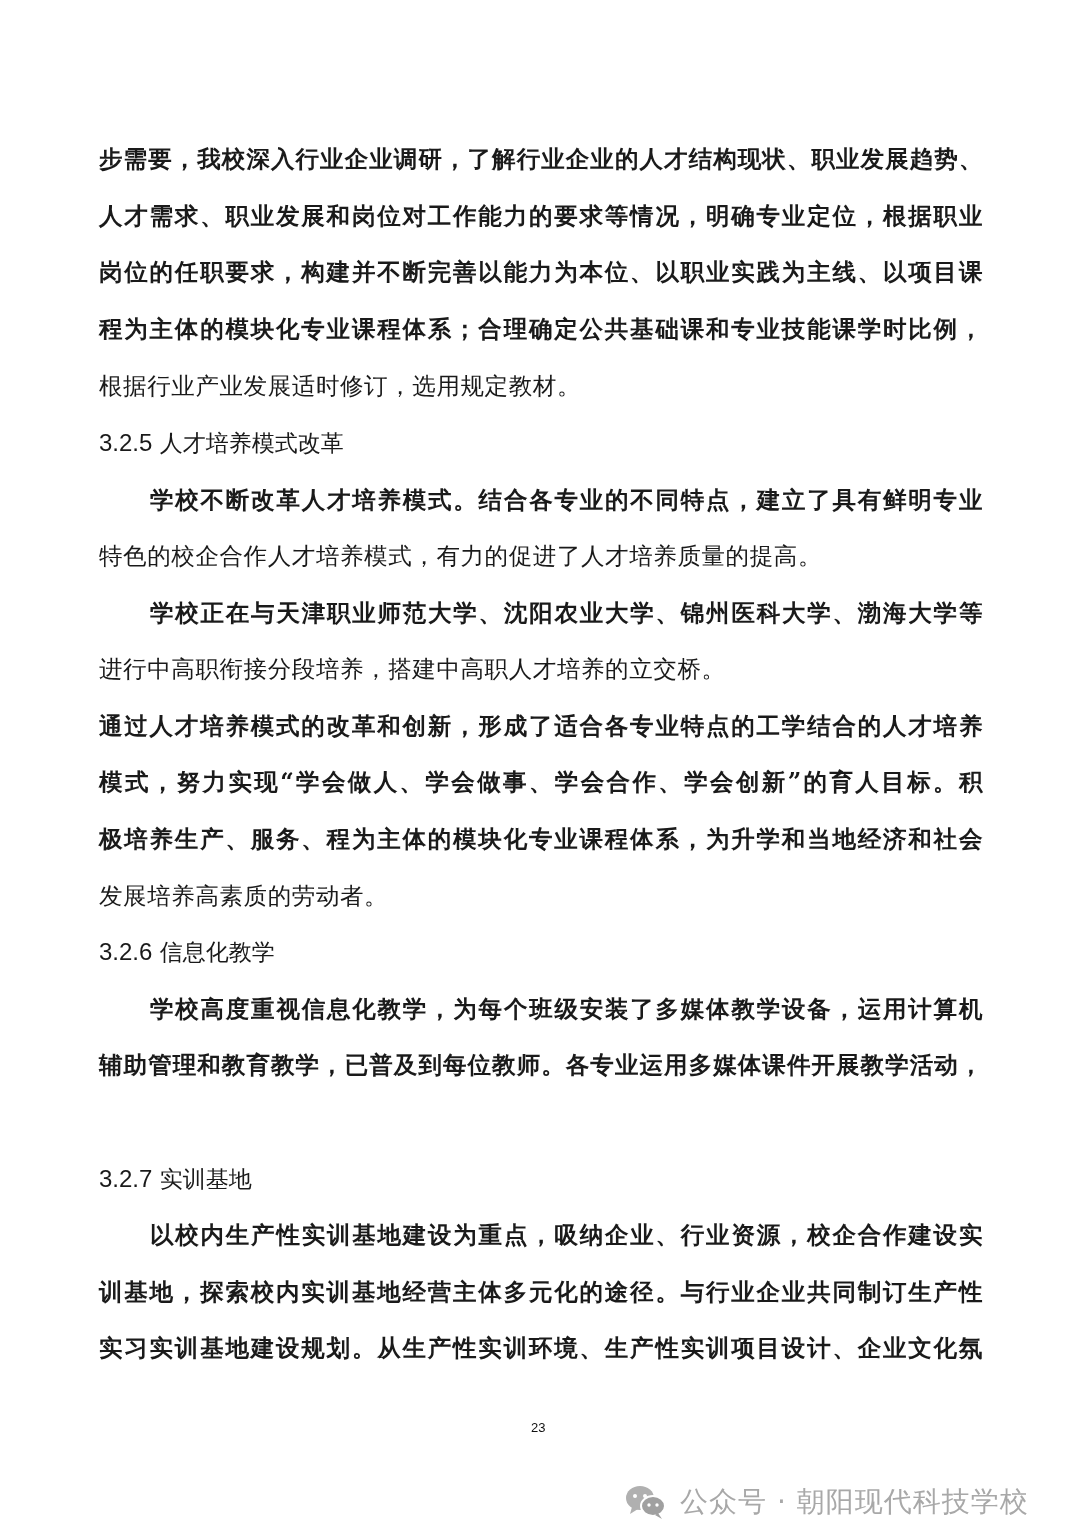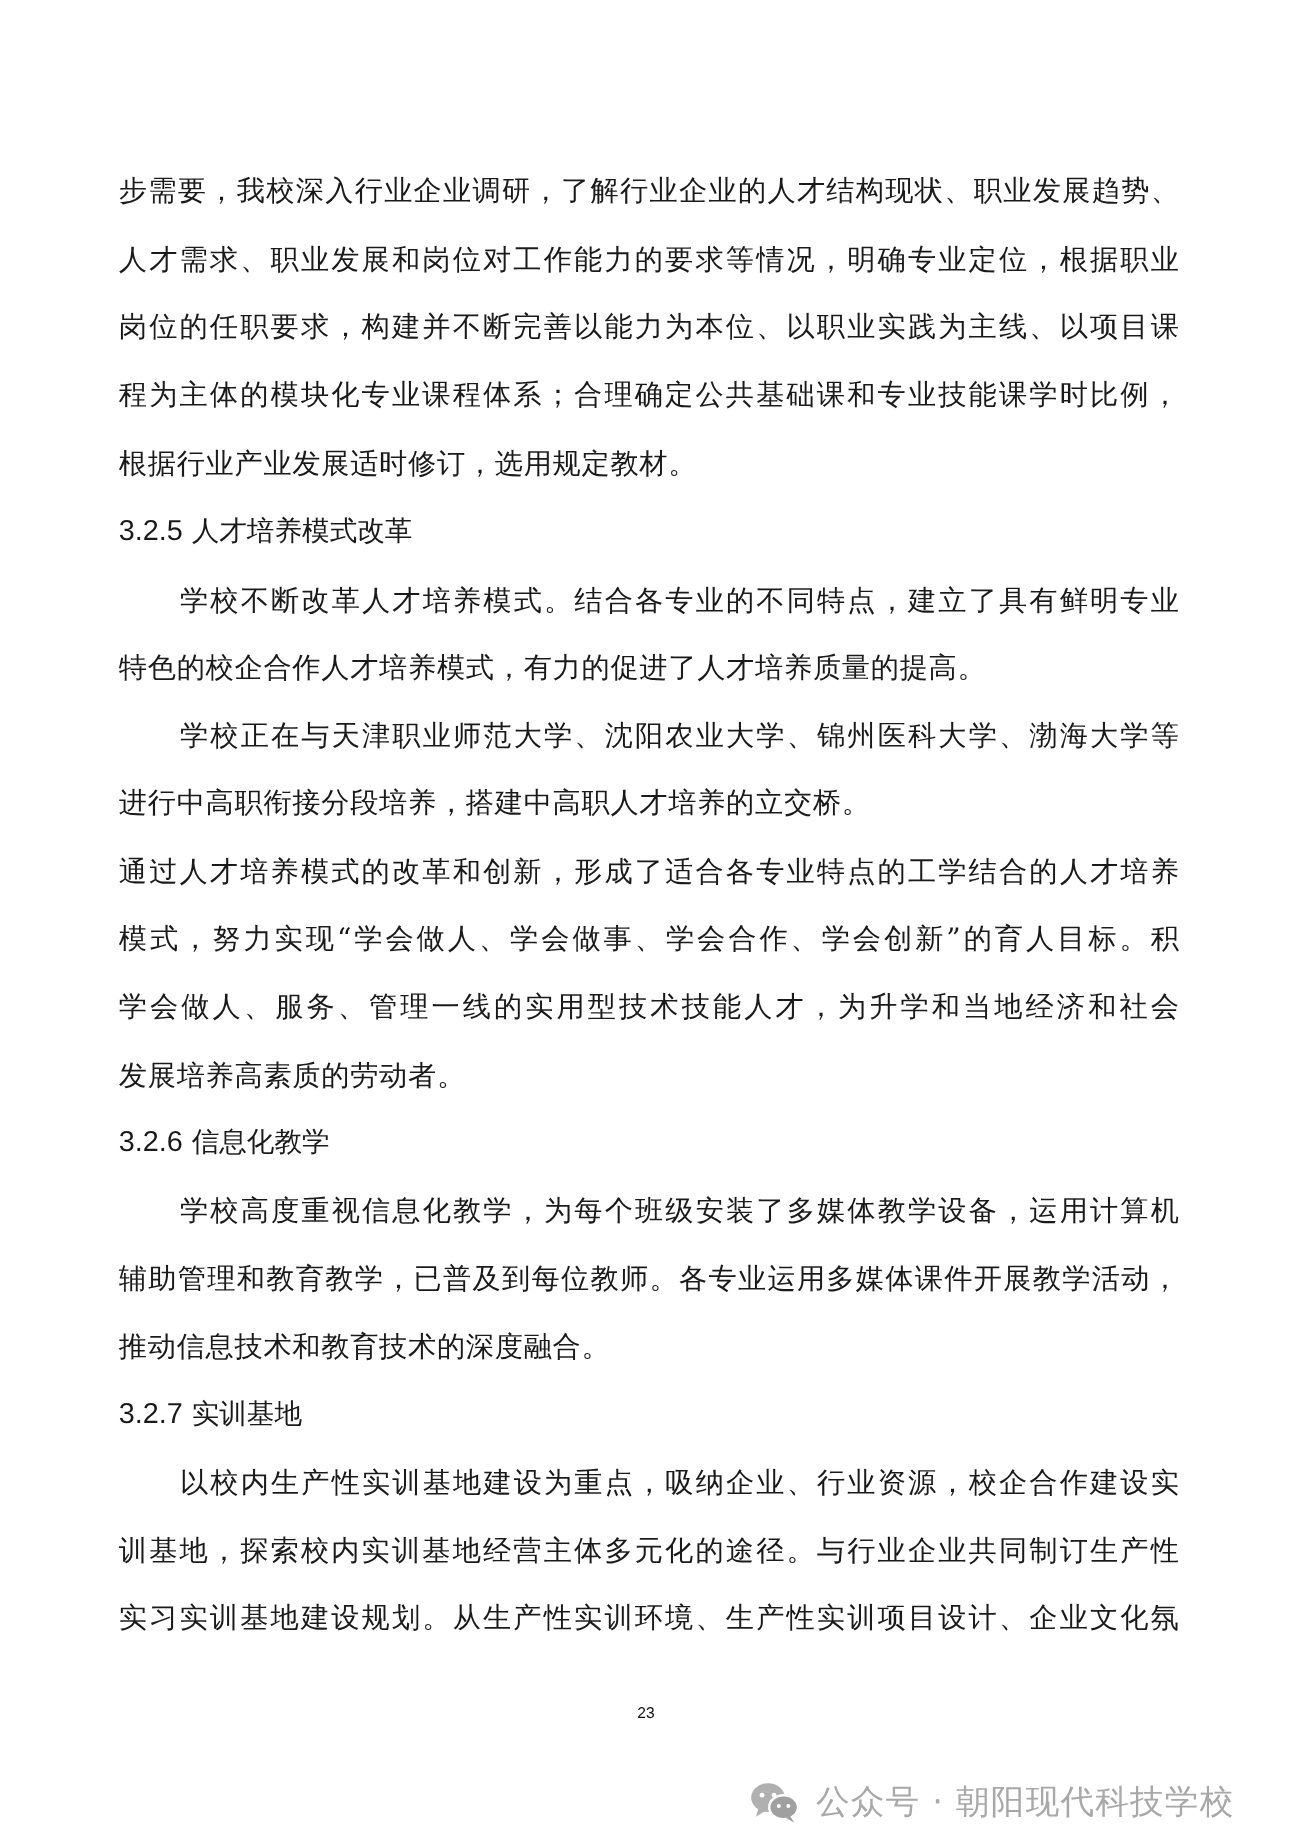--- a/index.html
+++ b/index.html
@@ -1,19 +1,19 @@
 <!DOCTYPE html>
 <html><head>
 <meta charset="utf-8">
 <style>
   html, body { margin: 0; padding: 0; background: #ffffff; }
   body { width: 1080px; height: 1527px; position: relative; overflow: hidden; font-family: "DejaVu Serif", "Liberation Serif", serif; color: #1a1a1a; }
   .page { position: absolute; left: 0; top: 0; width: 1080px; height: 1527px; }
   .line { position: absolute; left: 99px; width: 884px; font-size: 23.5px; line-height: 32px; white-space: nowrap; letter-spacing: 0.6px; }
-  .line.just { text-align-last: justify; text-align: justify; }
+  .line.just { text-align-last: justify; text-align: justify; font-weight: bold; }
   .indent { padding-left: 51px; width: 833px; }
   .heading { position: absolute; left: 99px; font-size: 23px; line-height: 32px; white-space: nowrap; }
   .heading .num { font-family: "Liberation Sans", sans-serif; font-size: 24px; }
   .pagenum { position: absolute; left: 531px; top: 1420px; font-family: "Liberation Sans", sans-serif; font-size: 13px; color: #111; text-align: center; }
   .watermark { position: absolute; left: 624px; top: 1462px; height: 40px; display: flex; align-items: center; color: #a8a8a8; font-family: "DejaVu Sans", sans-serif; font-size: 28px; letter-spacing: 1px; margin-top: 20px; }
   .wm-icon { width: 44px; height: 36px; position: relative; margin-right: 12px; }
 </style>
 </head>
 <body>
 
@@ -28,30 +28,29 @@
   <div class="heading" style="top:427px">
     <span class="num">3.2.5</span>
     <span>人才培养模式改革</span>
   </div>
   <div class="line" style="top:540px">特色的校企合作人才培养模式，有力的促进了人才培养质量的提高。</div>
   <div class="line just indent" style="top:484px">学校不断改革人才培养模式。结合各专业的不同特点，建立了具有鲜明专业</div>
   <div class="line just indent" style="top:597px">学校正在与天津职业师范大学、沈阳农业大学、锦州医科大学、渤海大学等</div>
   <div class="line" style="top:653px">进行中高职衔接分段培养，搭建中高职人才培养的立交桥。</div>
   <div class="line just" style="top:710px">通过人才培养模式的改革和创新，形成了适合各专业特点的工学结合的人才培养</div>
   <div class="line just" style="top:766px">模式，努力实现“学会做人、学会做事、学会合作、学会创新”的育人目标。积</div>
-  <div class="line just" style="top:823px">学会做人、服务、管理一线的实用型技术技能人才，为升学和当地经济和社会</div>
+  <div class="line just" style="top:823px">极培养生产、服务、程为主体的模块化专业课程体系，为升学和当地经济和社会</div>
   <div class="line" style="top:880px">发展培养高素质的劳动者。</div>
 
   <div class="heading" style="top:936px">
     <span class="num">3.2.6</span>
     <span>信息化教学</span>
   </div>
   <div class="line just indent" style="top:993px">学校高度重视信息化教学，为每个班级安装了多媒体教学设备，运用计算机</div>
   <div class="line just" style="top:1049px">辅助管理和教育教学，已普及到每位教师。各专业运用多媒体课件开展教学活动，</div>
-  <div class="line" style="top:1106px">推动信息技术和教育技术的深度融合。</div>
 
   <div class="heading" style="top:1163px">
     <span class="num">3.2.7</span>
     <span>实训基地</span>
   </div>
   <div class="line just indent" style="top:1219px">以校内生产性实训基地建设为重点，吸纳企业、行业资源，校企合作建设实</div>
   <div class="line just" style="top:1276px">训基地，探索校内实训基地经营主体多元化的途径。与行业企业共同制订生产性</div>
   <div class="line just" style="top:1332px">实习实训基地建设规划。从生产性实训环境、生产性实训项目设计、企业文化氛</div>
 
   <div class="pagenum">23</div>

